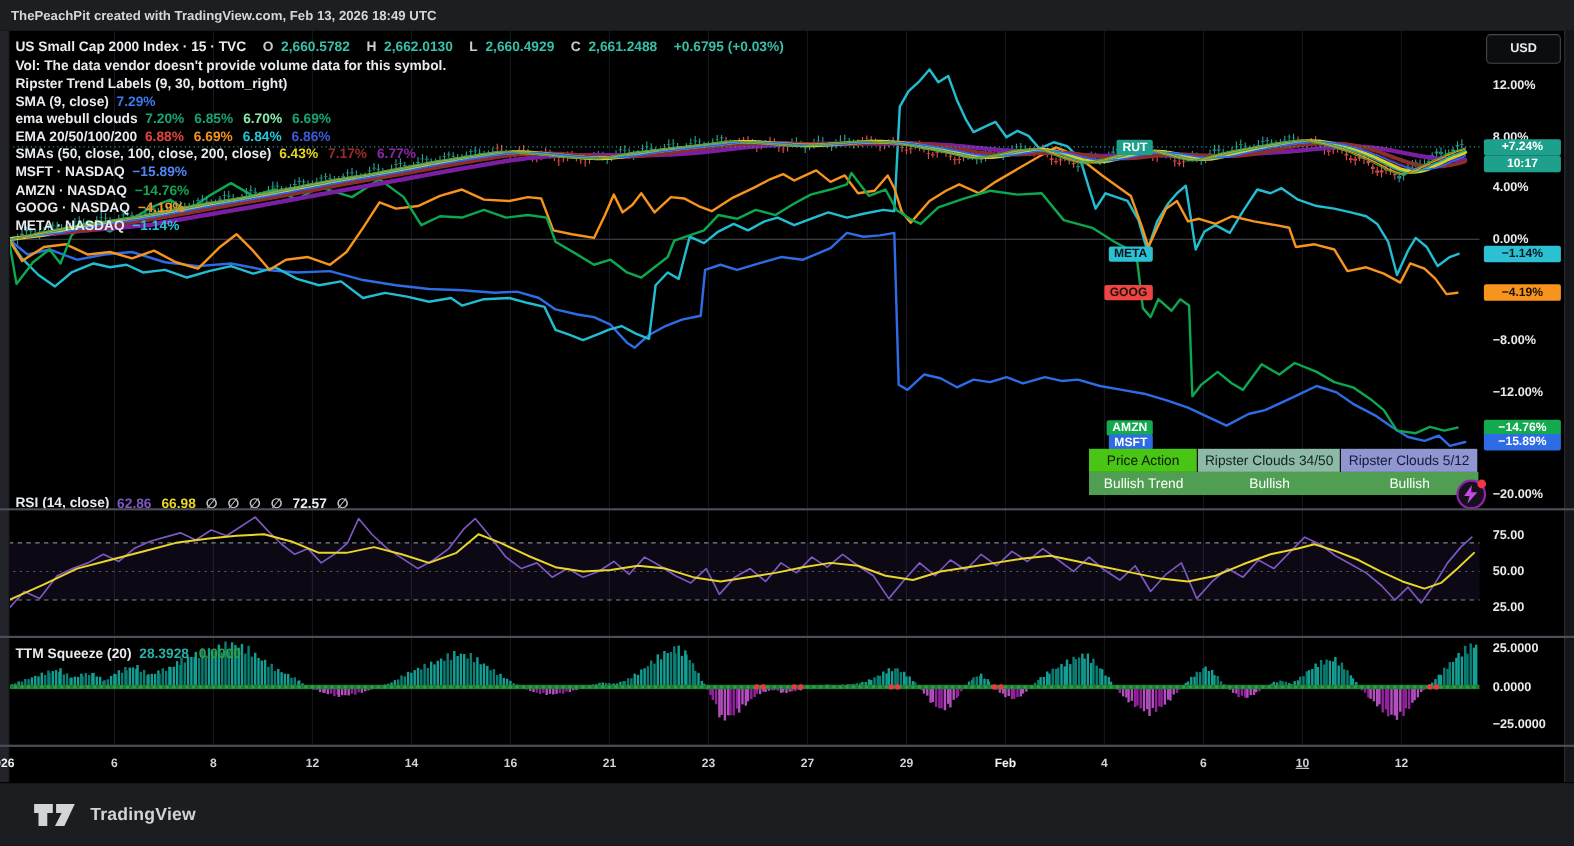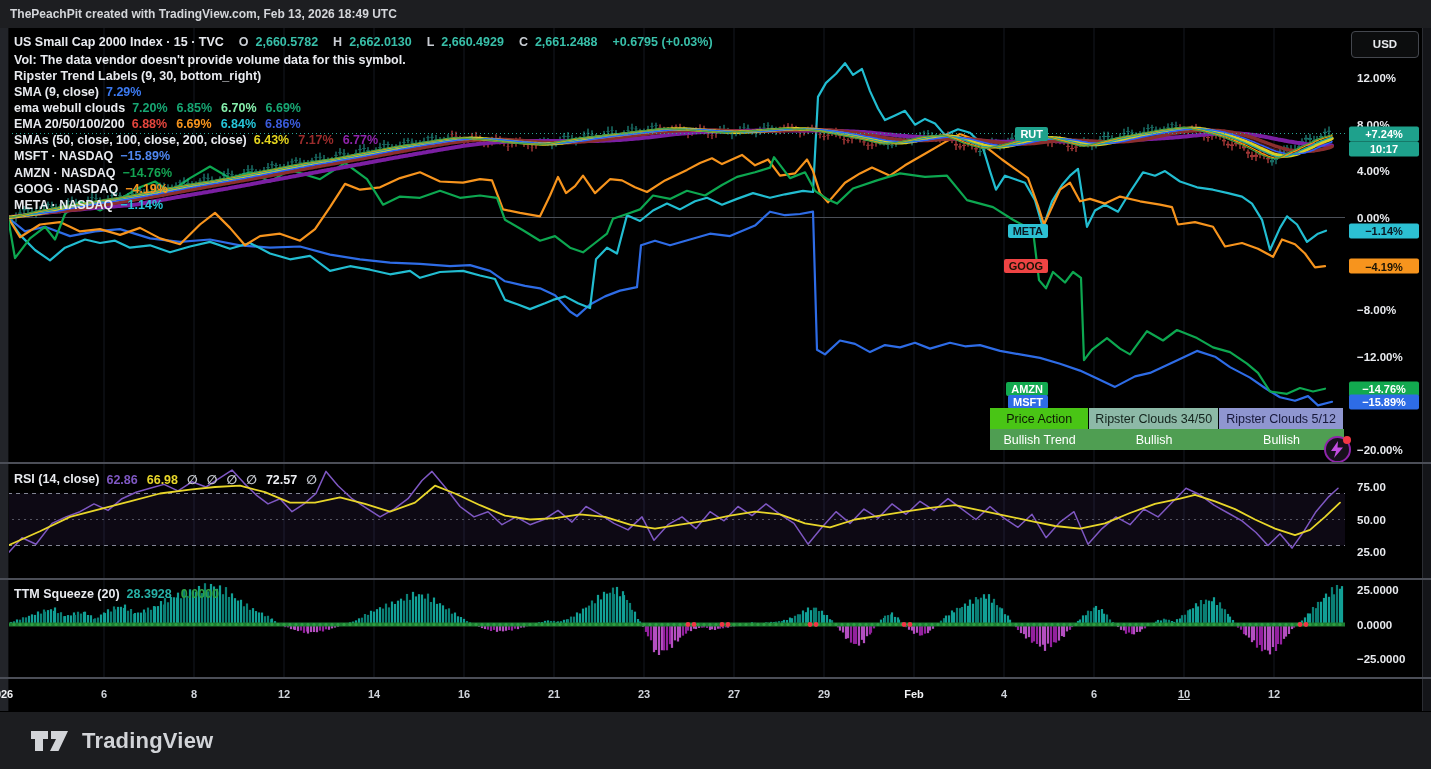--- a/index.html
+++ b/index.html
@@ -29,21 +29,21 @@
   .time-label.major{color:#f2f3f5;}
   .ripster{position:absolute;left:990px;top:408px;width:354px;font-weight:400;cursor:default;}
   .rip-head{display:flex;height:21px;font-size:12.5px;}
   .rip-head div{display:flex;align-items:center;justify-content:center;margin-right:1px;}
   .rip-vals{display:flex;height:21px;font-size:12.5px;color:#fff;}
   .rip-vals div{display:flex;align-items:center;justify-content:center;}
   .fab{position:absolute;left:1324px;top:436px;width:27px;height:27px;border-radius:50%;
     background:#17101c;border:2px solid #8e24aa;box-sizing:border-box;cursor:pointer;}
   .fab .dot{position:absolute;right:-2px;top:-2px;width:8px;height:8px;border-radius:50%;background:#f23645;}
   .footer{position:absolute;left:0;top:712px;width:1431px;height:57px;background:#1c1d20;display:flex;align-items:center;}
-  .footer .brand{color:#d2d4d8;font-size:22px;font-weight:700;margin-left:10px;letter-spacing:.2px;}
+  .footer .brand{color:#d2d4d8;font-size:16px;font-weight:700;margin-left:10px;letter-spacing:.2px;}
   .tv-logo{margin-left:30px;}
 </style>
 </head>
 <body>
 
 <div id="stage">
 
   <div class="topbar">
     <span>ThePeachPit created with TradingView.com, Feb 13, 2026 18:49 UTC</span>
   </div>
@@ -854,21 +854,21 @@
         <span class="vals"><span style="color: rgb(19, 163, 82);">−14.76%</span></span>
       </div>
       <div class="legend" style="top: 180.7px;">
         <span class="lbl">GOOG · NASDAQ</span>
         <span class="vals"><span style="color: rgb(247, 148, 29);">−4.19%</span></span>
       </div>
       <div class="legend" style="top: 196.85px;">
         <span class="lbl">META · NASDAQ</span>
         <span class="vals"><span style="color: rgb(38, 198, 218);">−1.14%</span></span>
       </div>
-      <div class="legend" style="top: 471px; text-align: right;">
+      <div class="legend" style="top: 449px; text-align: right;">
         <span class="lbl">RSI (14, close)</span>
         <span class="vals"><span style="color: rgb(126, 87, 194);">62.86</span><span style="color: rgb(232, 214, 42);">66.98</span><span style="color: rgb(195, 198, 205);">∅</span><span style="color: rgb(195, 198, 205);">∅</span><span style="color: rgb(195, 198, 205);">∅</span><span style="color: rgb(195, 198, 205);">∅</span><span style="color: rgb(236, 238, 242);">72.57</span><span style="color: rgb(195, 198, 205);">∅</span></span>
       </div>
       <div class="legend" style="top: 586px;">
         <span class="lbl">TTM Squeeze (20)</span>
         <span class="vals"><span style="color: rgb(39, 176, 166);">28.3928</span><span style="color: rgb(46, 160, 67);">0.0000</span></span>
       </div>
     </div>
 
   <div class="usd-btn">USD</div>

